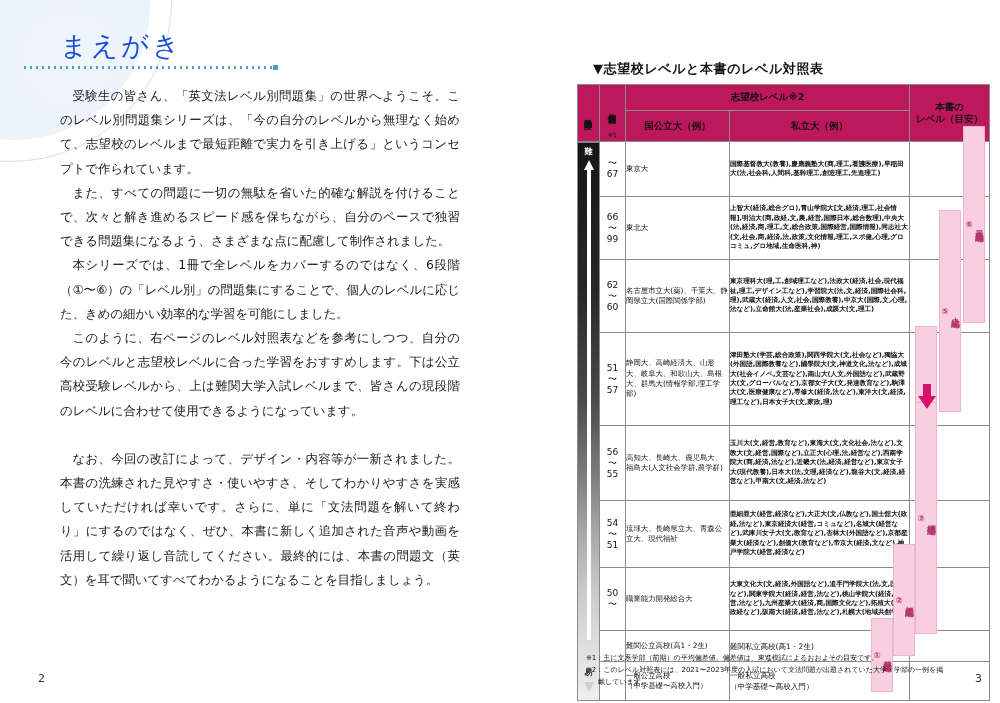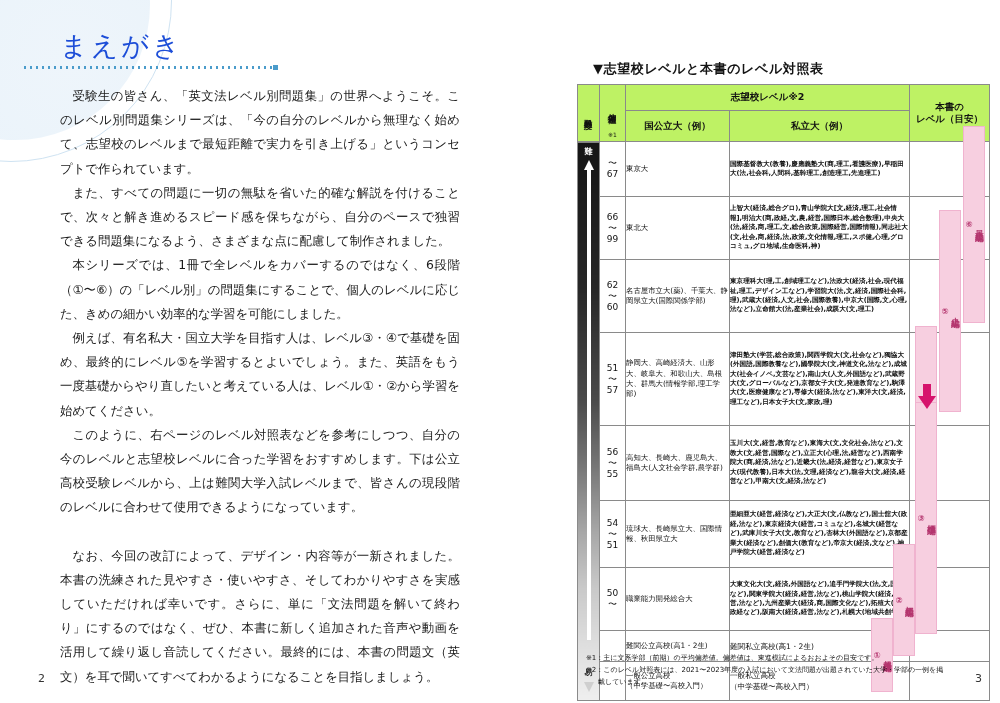--- a/index.html
+++ b/index.html
@@ -76,21 +76,21 @@
     border-collapse:collapse;
     width:412px;
     table-layout:fixed;
     font-family:"DejaVu Sans",sans-serif;
   }
   table.cmp th,table.cmp td{
     border:1px solid #8a8a8a;
     padding:0;vertical-align:middle;
   }
   .hdr{
-    background:#bef264;text-align:center;font-weight:bold;
+    background:#be185d;text-align:center;font-weight:bold;
     font-size:9.5px;line-height:12px;color:#111;
   }
   .hdr-vert{
     writing-mode:vertical-rl;text-orientation:upright;
     height:44px;margin:0 auto;font-size:8.5px;letter-spacing:1px;
     display:flex;align-items:center;justify-content:center;
   }
   .hdr-small{font-size:6px;font-weight:normal;}
   
   .c-diff{width:22px;}
@@ -184,21 +184,20 @@
 <div class="spread">
 
   <div class="page-left">
     <div class="mae-title">まえがき</div>
     <div class="dot-rule"></div>
 
     <div class="body-copy">
       <p>受験生の皆さん、「英文法レベル別問題集」の世界へようこそ。このレベル別問題集シリーズは、「今の自分のレベルから無理なく始めて、志望校のレベルまで最短距離で実力を引き上げる」というコンセプトで作られています。</p>
       <p>また、すべての問題に一切の無駄を省いた的確な解説を付けることで、次々と解き進めるスピード感を保ちながら、自分のペースで独習できる問題集になるよう、さまざまな点に配慮して制作されました。</p>
       <p>本シリーズでは、1冊で全レベルをカバーするのではなく、6段階（①〜⑥）の「レベル別」の問題集にすることで、個人のレベルに応じた、きめの細かい効率的な学習を可能にしました。</p>
-      <p>例えば、有名私大・国立大学を目指す人は、レベル③・④で基礎を固め、最終的にレベル⑤を学習するとよいでしょう。また、英語をもう一度基礎からやり直したいと考えている人は、レベル①・②から学習を始めてください。</p>
       <p>このように、右ページのレベル対照表などを参考にしつつ、自分の今のレベルと志望校レベルに合った学習をおすすめします。下は公立高校受験レベルから、上は難関大学入試レベルまで、皆さんの現段階のレベルに合わせて使用できるようになっています。</p>
       <p class="gap">なお、今回の改訂によって、デザイン・内容等が一新されました。本書の洗練された見やすさ・使いやすさ、そしてわかりやすさを実感していただければ幸いです。さらに、単に「文法問題を解いて終わり」にするのではなく、ぜひ、本書に新しく追加された音声や動画を活用して繰り返し音読してください。最終的には、本書の問題文（英文）を耳で聞いてすべてわかるようになることを目指しましょう。</p>
 
     </div>
 
     <div class="pg-left">2</div>
   </div>
 
   <div class="page-right">
 
@@ -295,21 +294,21 @@
             <td class="shi">玉川大(文,経営,教育など),東海大(文,文化社会,法など),文教大(文,経営,国際など),立正大(心理,法,経営など),西南学院大(商,経済,法など),近畿大(法,経済,経営など),東京女子大(現代教養),日本大(法,文理,経済など),龍谷大(文,経済,経営など),甲南大(文,経済,法など)</td>
             <td class="lvlcell"></td>
           </tr>
 
           <tr>
             <td class="hens" style="height:66px">
               <div>54</div>
               <div>〜</div>
               <div>51</div>
             </td>
-            <td class="koku">琉球大、長崎県立大、国際情報、秋田県立大</td>
+            <td class="koku">琉球大、長崎県立大、青森公立大、現代福祉</td>
             <td class="shi">亜細亜大(経営,経済など),大正大(文,仏教など),国士舘大(政経,法など),東京経済大(経営,コミュなど),名城大(経営など),武庫川女子大(文,教育など),杏林大(外国語など),京都産業大(経済など),創価大(教育など),帝京大(経済,文など),神戸学院大(経営,経済など)</td>
             <td class="lvlcell"></td>
           </tr>
 
           <tr>
             <td class="hens" style="height:62px">
               <div>50</div>
               <div>〜</div>
             </td>
             <td class="koku">職業能力開発総合大</td>

